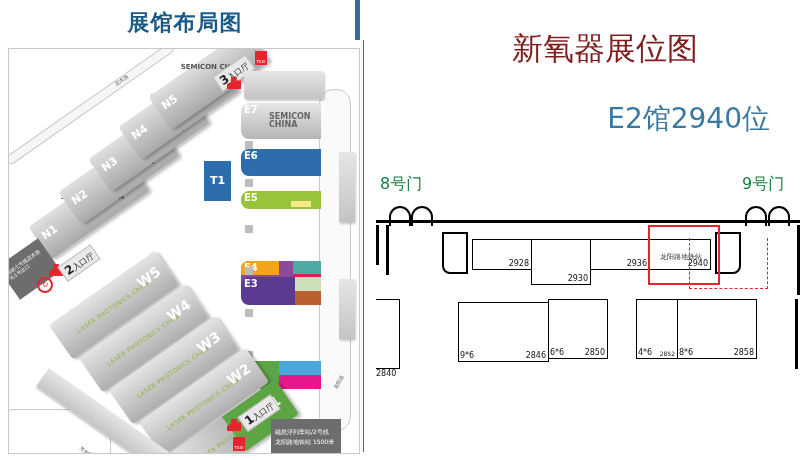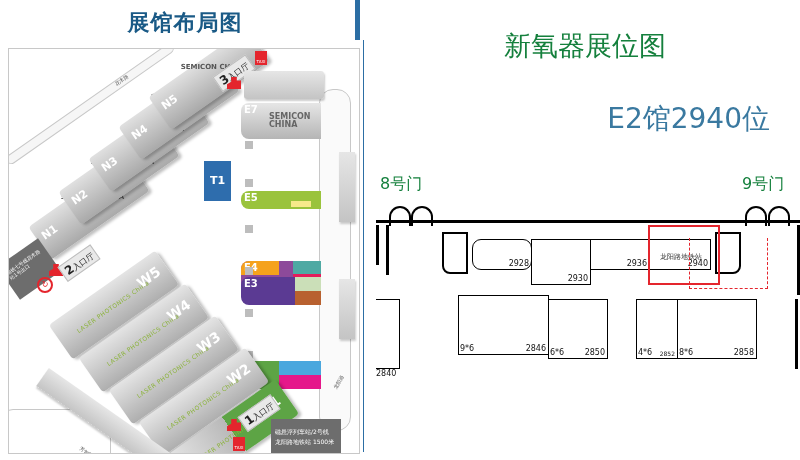--- a/index.html
+++ b/index.html
@@ -26,21 +26,21 @@
   .gray-bld { position:absolute; background:linear-gradient(#e6e6e6,#c4c4c4); box-shadow:1px 2px 2px rgba(0,0,0,0.2); }
   .taxi { position:absolute; width:12px; height:14px; background:#e4252d; color:#fff; font-size:4px; text-align:center; line-height:22px; }
   .entry-tag { position:absolute; background:#e9e9e9; border:1px solid #bdbdbd; font-size:8px; color:#222; padding:1px 3px; }
   .entry-tag b { font-size:12px; }
   .info-box { position:absolute; background:#6d6d6d; color:#fff; font-size:6px; padding:8px 4px; line-height:10px; }
   .metro { position:absolute; width:12px; height:12px; border:2px solid #e4252d; border-radius:50%; color:#e4252d; font-size:8px; line-height:12px; text-align:center; }
   .red-marker { position:absolute; width:14px; height:12px; background:#e4252d; clip-path:polygon(30% 0,70% 0,70% 30%,100% 30%,100% 100%,0 100%,0 60%,30% 40%); }
   .road-label { position:absolute; font-size:5px; color:#555; }
 
   
-  #right-title { left:400px; top:28px; width:370px; text-align:center; font-size:27px; color:#15803d; }
+  #right-title { left:420px; top:28px; width:370px; text-align:center; font-size:31px; color:#7f1d1d; }
   #right-sub { left:400px; top:100px; width:370px; text-align:right; font-size:28px; color:#3a79a0; }
   .gate-label { font-size:16px; color:#15803d; }
   .plan-line { position:absolute; background:#000; }
   .booth { position:absolute; border:1.5px solid #000; background:#fff; box-sizing:border-box; }
   .booth .num { position:absolute; right:2px; bottom:1px; font-size:8px; color:#111; }
   .booth .size { position:absolute; left:1px; bottom:1px; font-size:8px; color:#111; }
   .booth .exh { position:absolute; left:10px; top:12px; font-size:7px; color:#333; }
   .door { position:absolute; width:18px; height:18px; border:2px solid #000; border-bottom:none; border-radius:18px 18px 0 0; }
   .highlight { position:absolute; border:2.5px solid #e4252d; border-left-width:2.5px; }
   .dash { position:absolute; border:1.5px dashed #e4252d; }
@@ -86,20 +86,23 @@
   </div>
   <div class="red-marker" style="left:218px;top:28px;"></div>
   <div class="taxi" style="left:246px;top:2px;">TAXI</div>
 
   <div class="gray-bld" style="left:235px;top:22px;width:80px;height:28px;border-radius:3px;"></div>
   <div class="hall-e" style="top:54px;background:linear-gradient(#e6e6e6,#b5b5b5);">
     <span class="lbl">E7</span>
     <span class="abs" style="left:28px;top:10px;font-size:8px;font-weight:bold;color:#666;line-height:8px;">SEMICON CHINA</span>
   </div>
   <div class="connector" style="top:92px;"></div>
+  <div class="hall-e" style="top:100px;height:27px;background:#2e6dad;">
+    <span class="lbl">E6</span>
+  </div>
   <div class="connector" style="top:130px;"></div>
   <div class="hall-e" style="top:142px;height:18px;background:#9ac33c;">
     <span class="lbl">E5</span>
     <div class="abs" style="left:50px;top:10px;width:20px;height:6px;background:#f6e98a;"></div>
   </div>
   <div class="connector" style="top:176px;"></div>
   <div class="hall-e" style="top:185px;height:30px;background:#8d4a9a;margin-top:27px;">
     <div class="abs" style="left:0;top:0;width:38px;height:14px;background:#f5a21c;"></div>
     <div class="abs" style="left:52px;top:0;width:28px;height:13px;background:#4ea9a3;"></div>
     <div class="abs" style="left:52px;top:13px;width:28px;height:17px;background:#e41c5b;"></div>
@@ -177,41 +180,41 @@
 <div class="plan-line" style="left:376px;top:225px;width:3px;height:40px;"></div>
 <div class="plan-line" style="left:386px;top:225px;width:3px;height:50px;"></div>
 <div class="door" style="left:389px;top:206px;"></div>
 <div class="door" style="left:411px;top:206px;"></div>
 <div class="door" style="left:745px;top:206px;"></div>
 <div class="door" style="left:768px;top:206px;"></div>
 <div class="abs" style="left:442px;top:232px;width:22px;height:38px;border:2.5px solid #000;border-radius:0 0 0 8px;"></div>
 <div class="abs" style="left:715px;top:232px;width:22px;height:38px;border:2.5px solid #000;border-radius:0 0 8px 0;"></div>
 <div class="plan-line" style="left:797px;top:225px;width:3px;height:70px;"></div>
 
-<div class="booth" style="left:472px;top:239px;width:60px;height:31px;border-radius:9px;">
+<div class="booth" style="left:472px;top:239px;width:60px;height:31px;">
   <span class="num">2928</span>
 </div>
 <div class="booth" style="left:531px;top:239px;width:60px;height:46px;">
   <span class="num">2930</span>
 </div>
 <div class="booth" style="left:590px;top:239px;width:60px;height:31px;">
   <span class="num">2936</span>
 </div>
 <div class="booth" style="left:649px;top:239px;width:62px;height:31px;">
   <span class="exh">龙阳路地铁站</span>
   <span class="num">2940</span>
 </div>
 
 <div class="highlight" style="left:648px;top:225px;width:68px;height:56px;border-bottom-width:2.5px;"></div>
 <div class="dash" style="left:689px;top:238px;width:77px;height:50px;border-top:none;border-left:1.5px dashed #e4252d;"></div>
 
 <div class="booth" style="left:376px;top:299px;width:24px;height:70px;border-left:none;">
   <span class="num" style="right:auto;left:0;bottom:-10px;">2840</span>
 </div>
-<div class="booth" style="left:458px;top:295px;width:91px;height:60px;">
+<div class="booth" style="left:458px;top:302px;width:91px;height:60px;">
   <span class="size">9*6</span>
   <span class="num">2846</span>
 </div>
 <div class="booth" style="left:548px;top:299px;width:60px;height:60px;">
   <span class="size">6*6</span>
   <span class="num">2850</span>
 </div>
 <div class="booth" style="left:636px;top:299px;width:42px;height:60px;">
   <span class="size">4*6</span>
   <span class="num" style="font-size:6px;">2852</span>

